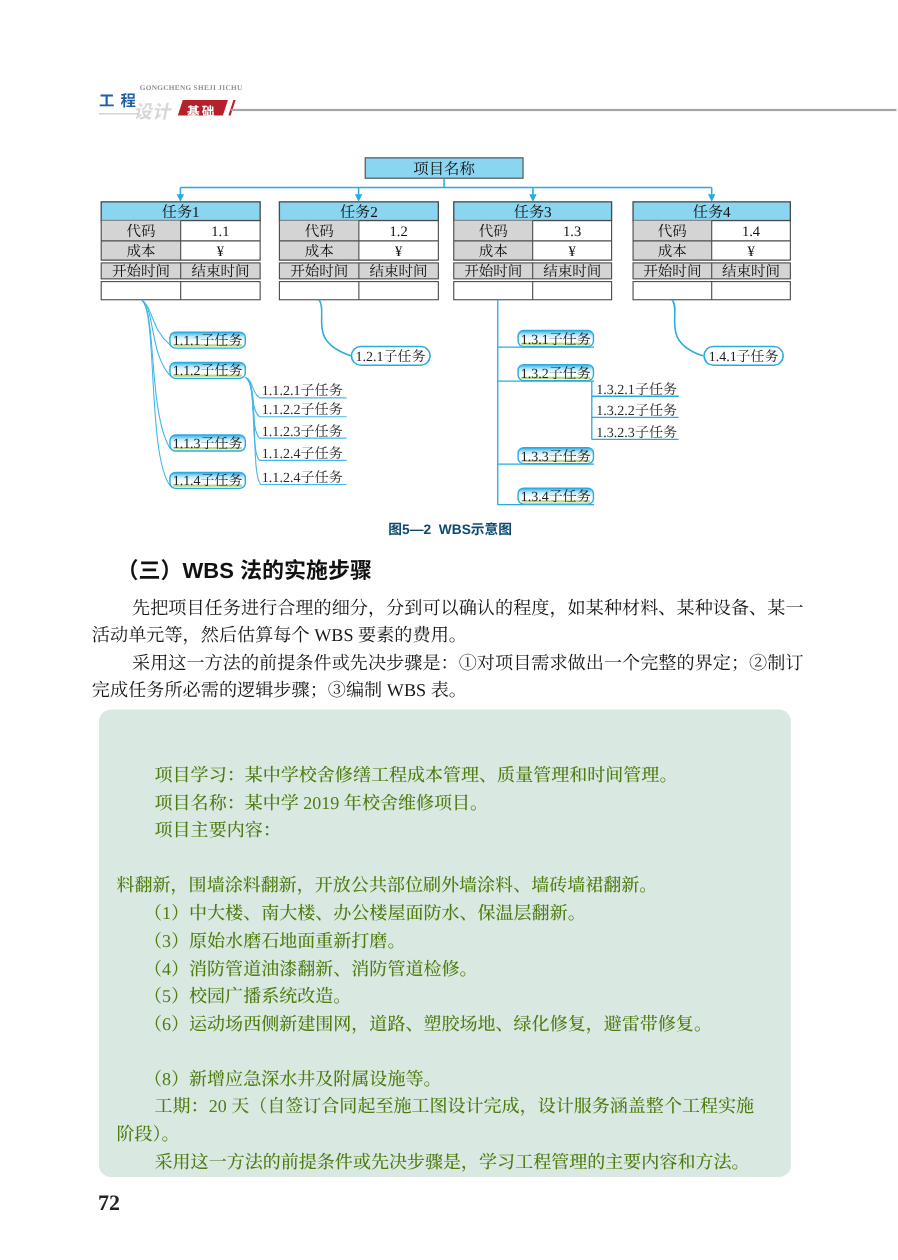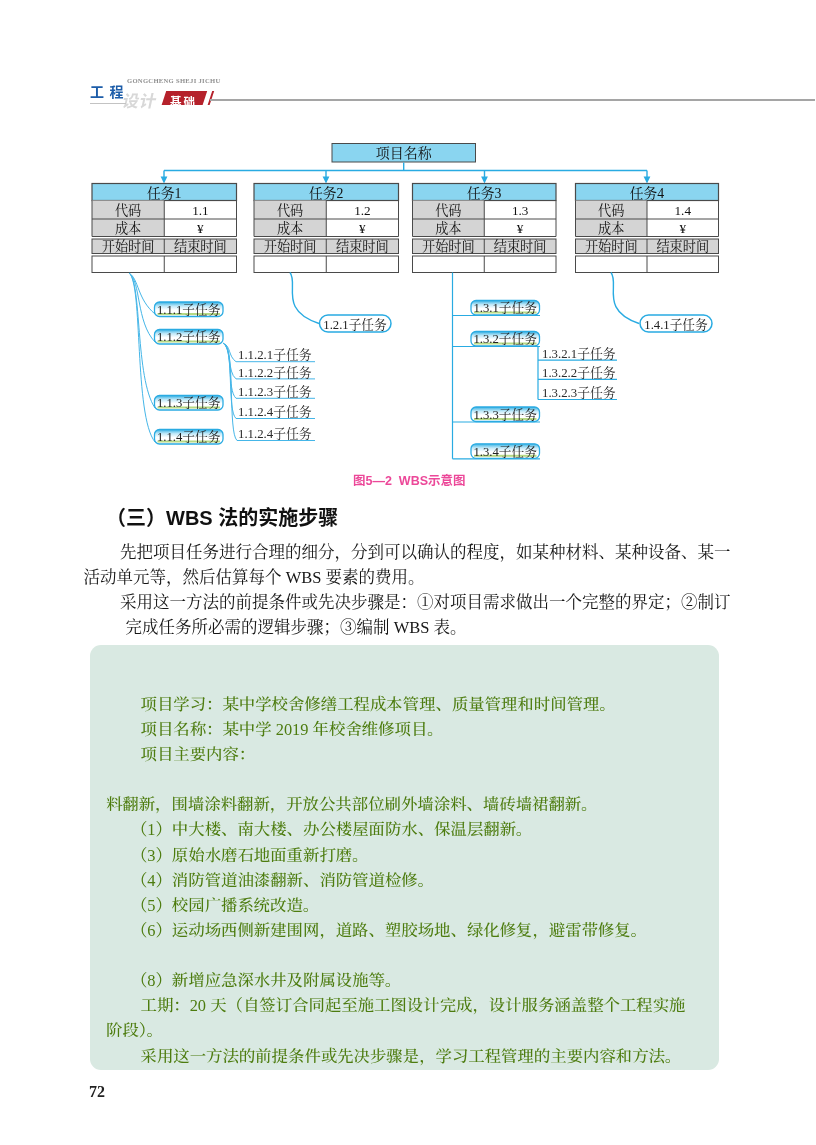--- a/index.html
+++ b/index.html
@@ -237,31 +237,31 @@
 <text x="238" y="438.2">1.1.2.4子任务</text>
 </g>
 
 <g font-size="12.8" fill="#2b2b2b">
 <text x="542" y="357.8">1.3.2.1子任务</text>
 <text x="542" y="377">1.3.2.2子任务</text>
 <text x="542" y="397.1">1.3.2.3子任务</text>
 </g>
 </svg>
 
-<div class="abs hei" style="left:353px;top:470px;font-size:12.5px;font-weight:bold;color:#ec4899;">图5—2&nbsp;&nbsp;WBS示意图</div>
+<div class="abs hei" style="left:353px;top:470px;font-size:12.5px;font-weight:bold;color:#0c4a6e;">图5—2&nbsp;&nbsp;WBS示意图</div>
 
 <div class="abs serif bodyline" style="left:120px;top:544.5px;">先把项目任务进行合理的细分，分到可以确认的程度，如某种材料、某种设备、某一</div>
 
 <div class="abs hei" style="left:106px;top:501.5px;font-size:20px;font-weight:bold;color:#111;">（三）WBS 法的实施步骤</div>
 
 <div class="abs serif bodyline" style="left:120px;top:594.7px;">采用这一方法的前提条件或先决步骤是：①对项目需求做出一个完整的界定；②制订</div>
 
 <div class="abs serif bodyline" style="left:83.5px;top:569.6px;">活动单元等，然后估算每个 WBS 要素的费用。</div>
 
-<div class="abs serif bodyline" style="left:83.5px;top:619.8px;margin-left:42px;">完成任务所必需的逻辑步骤；③编制 WBS 表。</div>
+<div class="abs serif bodyline" style="left:83.5px;top:619.8px;">完成任务所必需的逻辑步骤；③编制 WBS 表。</div>
 
 <div class="abs" style="left:90px;top:645px;width:629px;height:425px;background:#d9e9e2;border-radius:11px;"></div>
 
 <div class="abs boxline" style="left:140.5px;top:668.8px;">项目学习：某中学校舍修缮工程成本管理、质量管理和时间管理。</div>
 
 <div class="abs boxline" style="left:140.5px;top:693.9px;">项目名称：某中学 2019 年校舍维修项目。</div>
 
 <div class="abs boxline" style="left:140.5px;top:719px;">项目主要内容：</div>
 
 
@@ -279,15 +279,15 @@
 
 
 <div class="abs boxline" style="left:130.9px;top:945.2px;">（8）新增应急深水井及附属设施等。</div>
 
 <div class="abs boxline" style="left:140.5px;top:970.3px;">工期：20 天（自签订合同起至施工图设计完成，设计服务涵盖整个工程实施</div>
 
 <div class="abs boxline" style="left:105.9px;top:995.4px;">阶段）。</div>
 
 <div class="abs boxline" style="left:140.5px;top:1020.5px;">采用这一方法的前提条件或先决步骤是，学习工程管理的主要内容和方法。</div>
 
-<div class="abs serif" style="left:89px;top:1082.5px;font-size:16px;font-weight:bold;color:#222;">72</div>
+<div class="abs serif" style="left:89px;top:1082.5px;font-size:20px;font-weight:bold;color:#222;">72</div>
 
 </div>
 
 </body></html>

